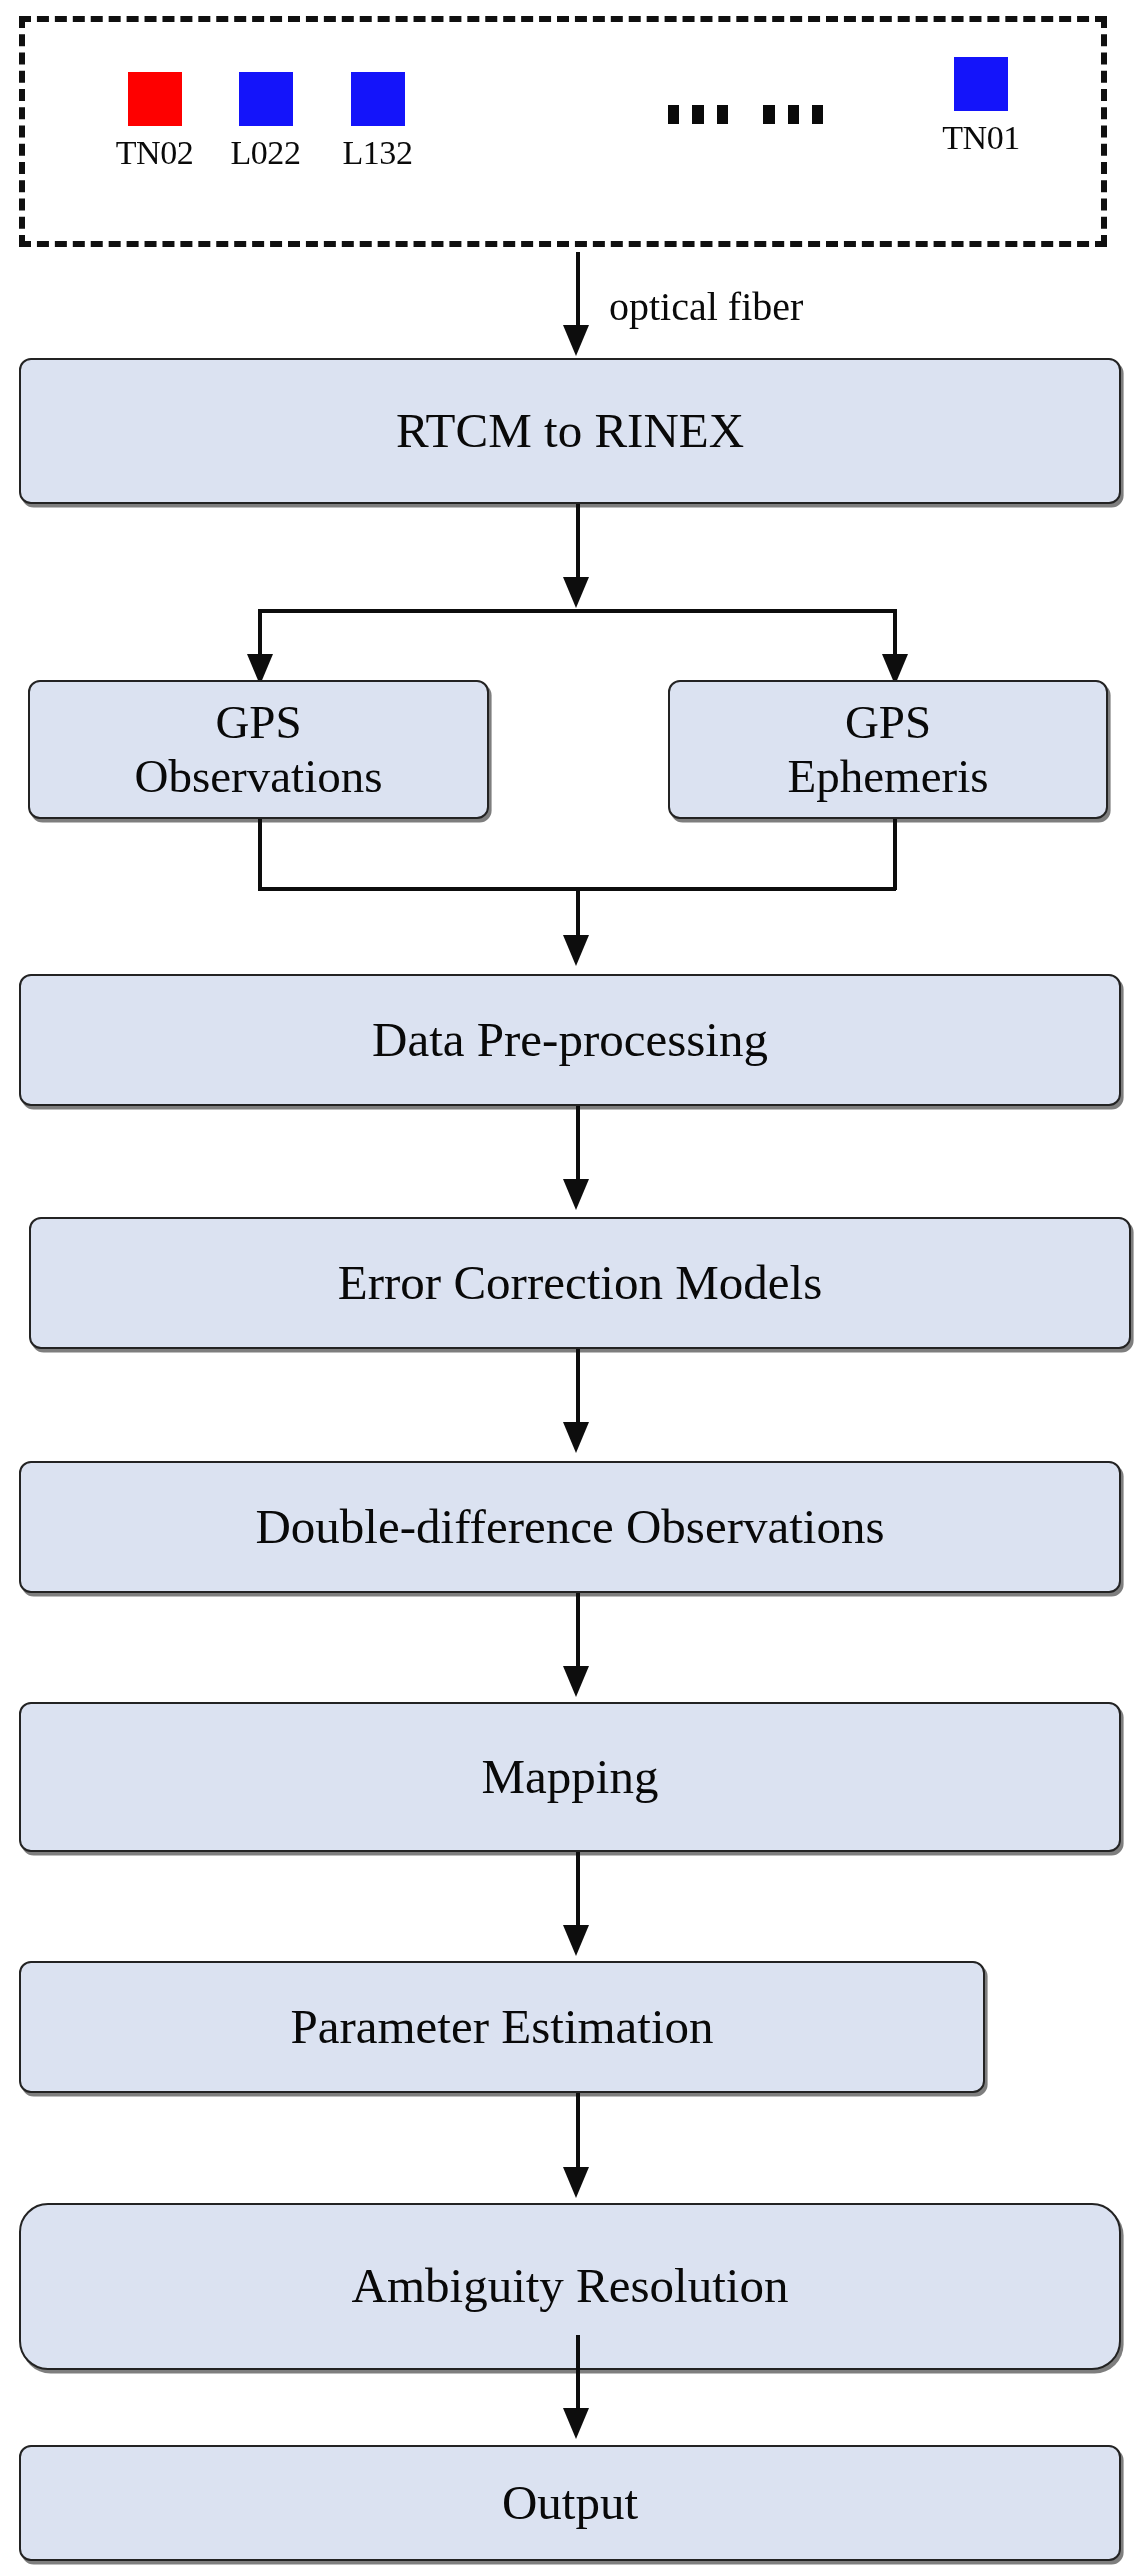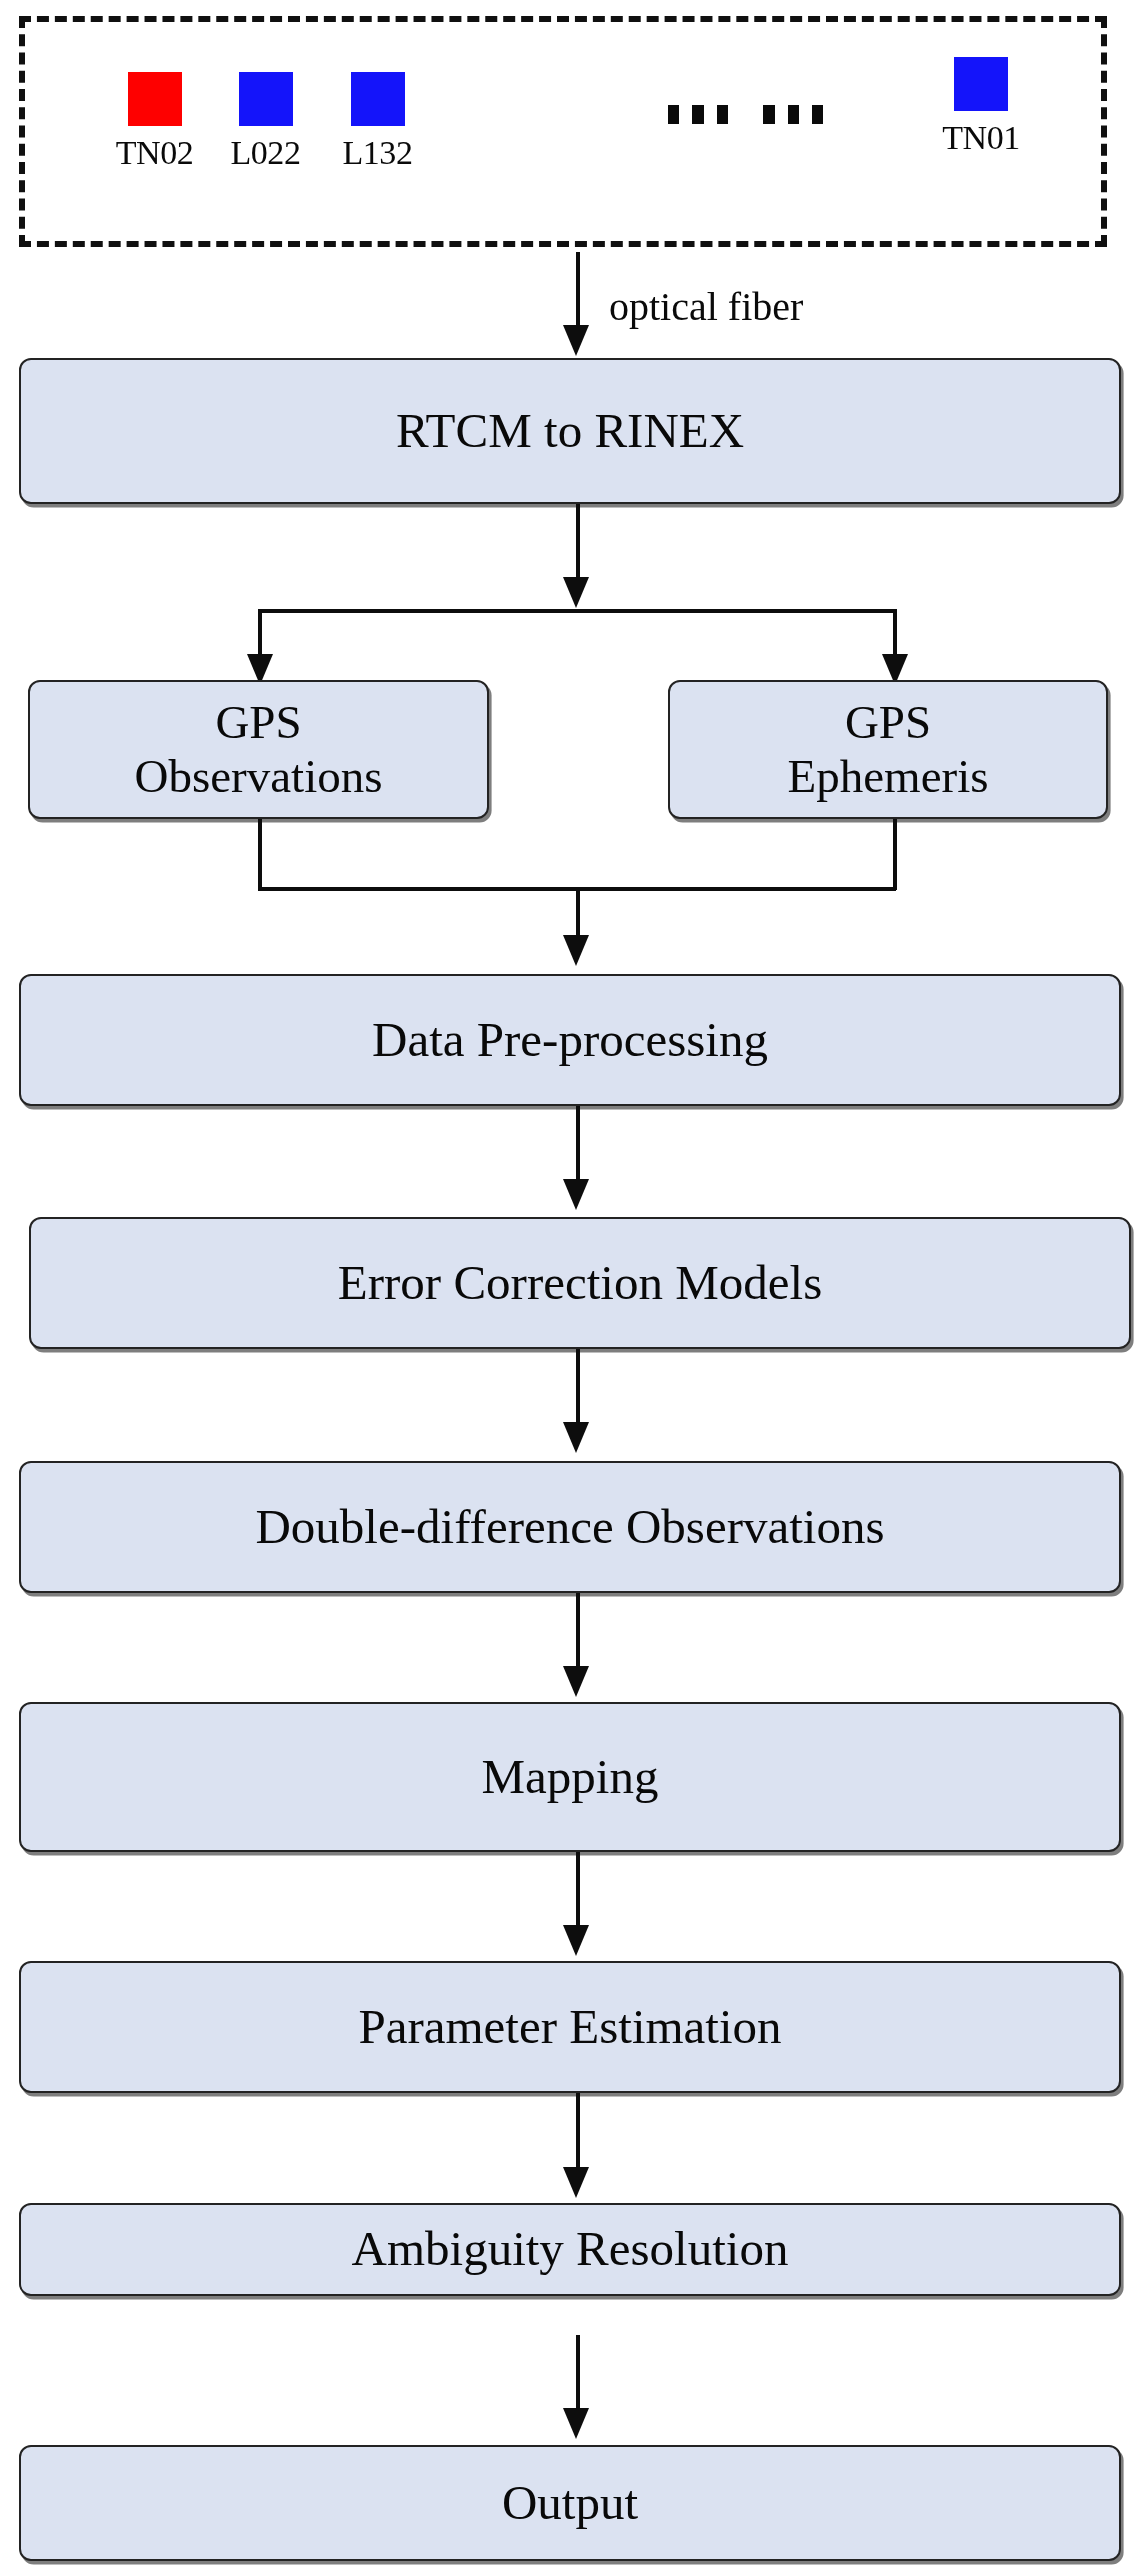--- a/index.html
+++ b/index.html
@@ -202,28 +202,28 @@
   <div class="vline" style="left:576px; top:1593px; height:80px;"></div>
   <div class="arrowhead" style="left:563px; top:1666px;"></div>
 
   <div class="node two-line" style="left:19px; top:1702px; width:1102px; height:150px; flex-direction:column;">
     <span>Mapping</span>
   </div>
 
   <div class="vline" style="left:576px; top:1852px; height:80px;"></div>
   <div class="arrowhead" style="left:563px; top:1925px;"></div>
 
-  <div class="node" style="left:19px; top:1961px; width:1102px; height:132px;">
+  <div class="node" style="left:19px; top:1961px; width:966px; height:132px;">
     <span>Parameter Estimation</span>
   </div>
 
   <div class="vline" style="left:576px; top:2093px; height:80px;"></div>
   <div class="arrowhead" style="left:563px; top:2167px;"></div>
 
-  <div class="node" style="left:19px; top:2203px; width:1102px; height:93px;">
+  <div class="node" style="left:19px; top:2203px; width:1102px; height:167px;border-radius:29px;">
     <span>Ambiguity Resolution</span>
   </div>
 
   <div class="vline" style="left:576px; top:2335px; height:80px;"></div>
   <div class="arrowhead" style="left:563px; top:2408px;"></div>
 
   <div class="node" style="left:19px; top:2445px; width:1102px; height:116px;">
     <span>Output</span>
   </div>
 

